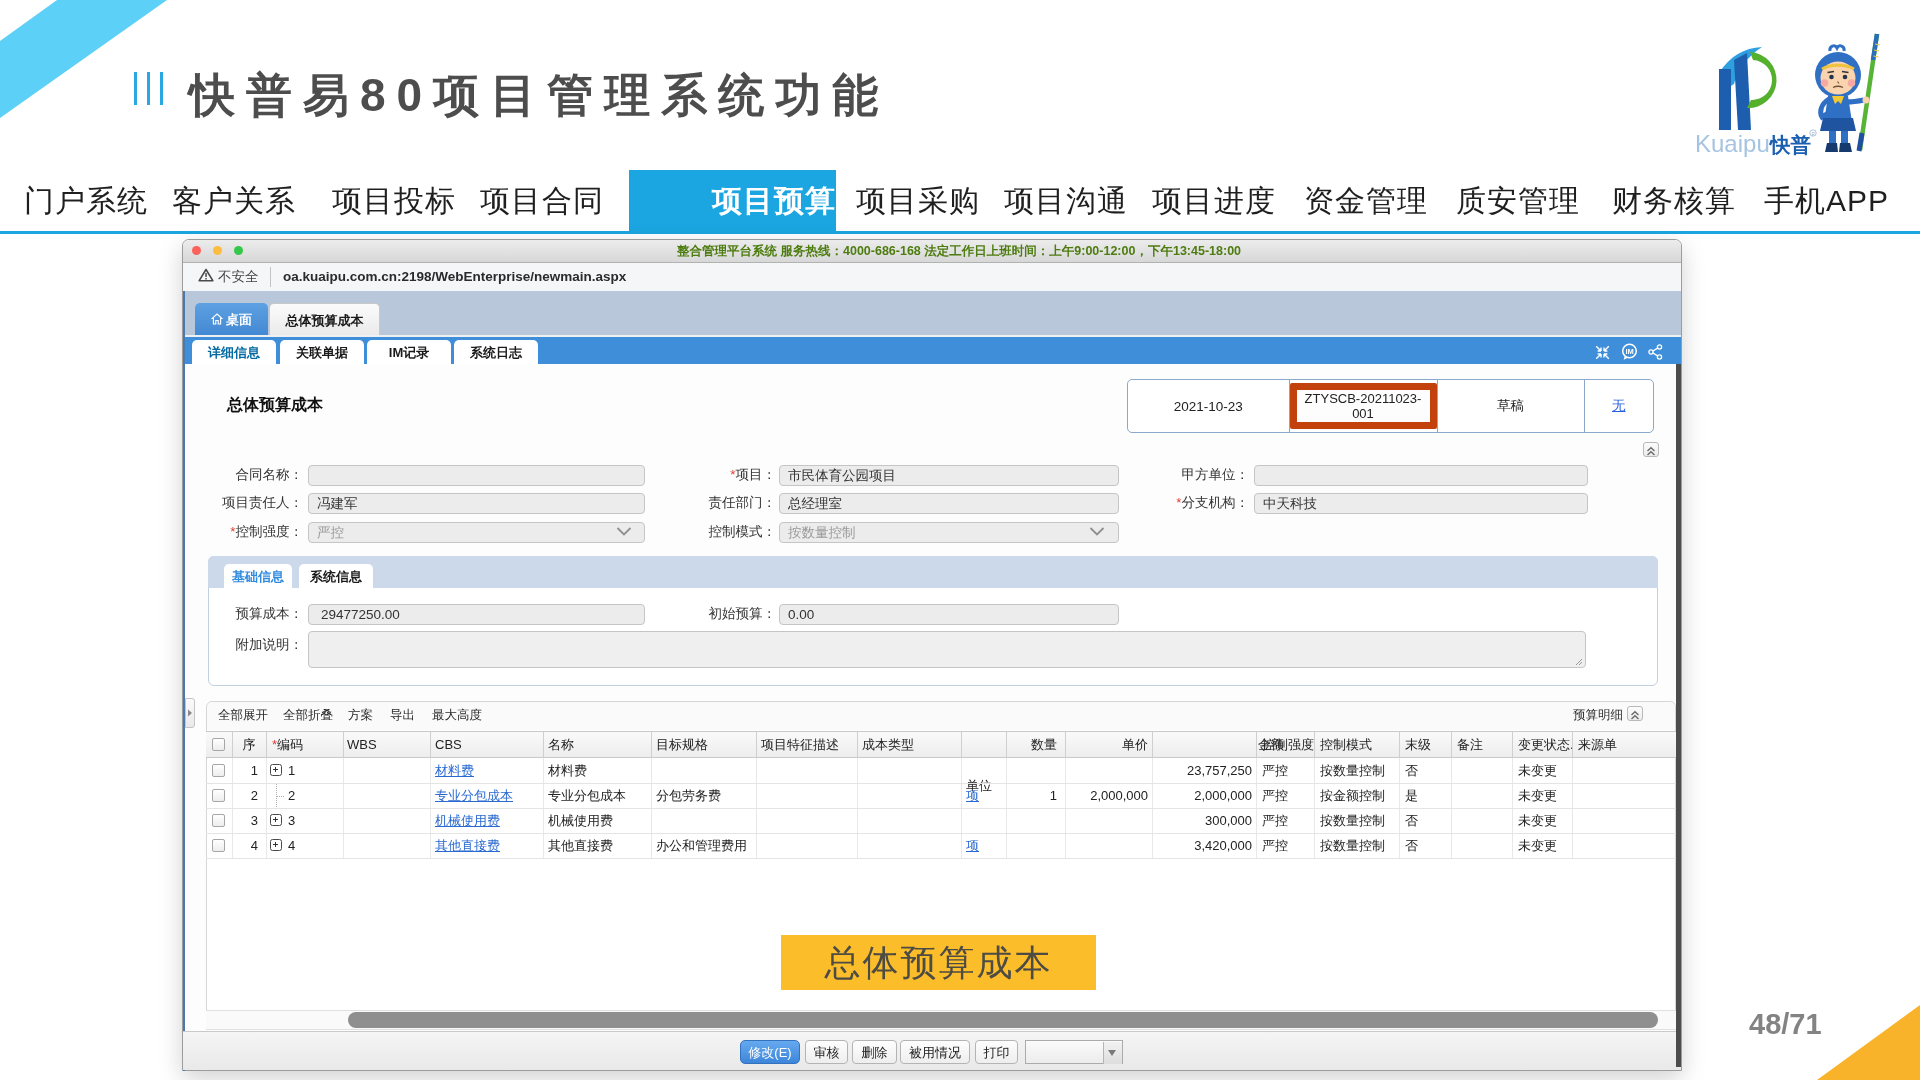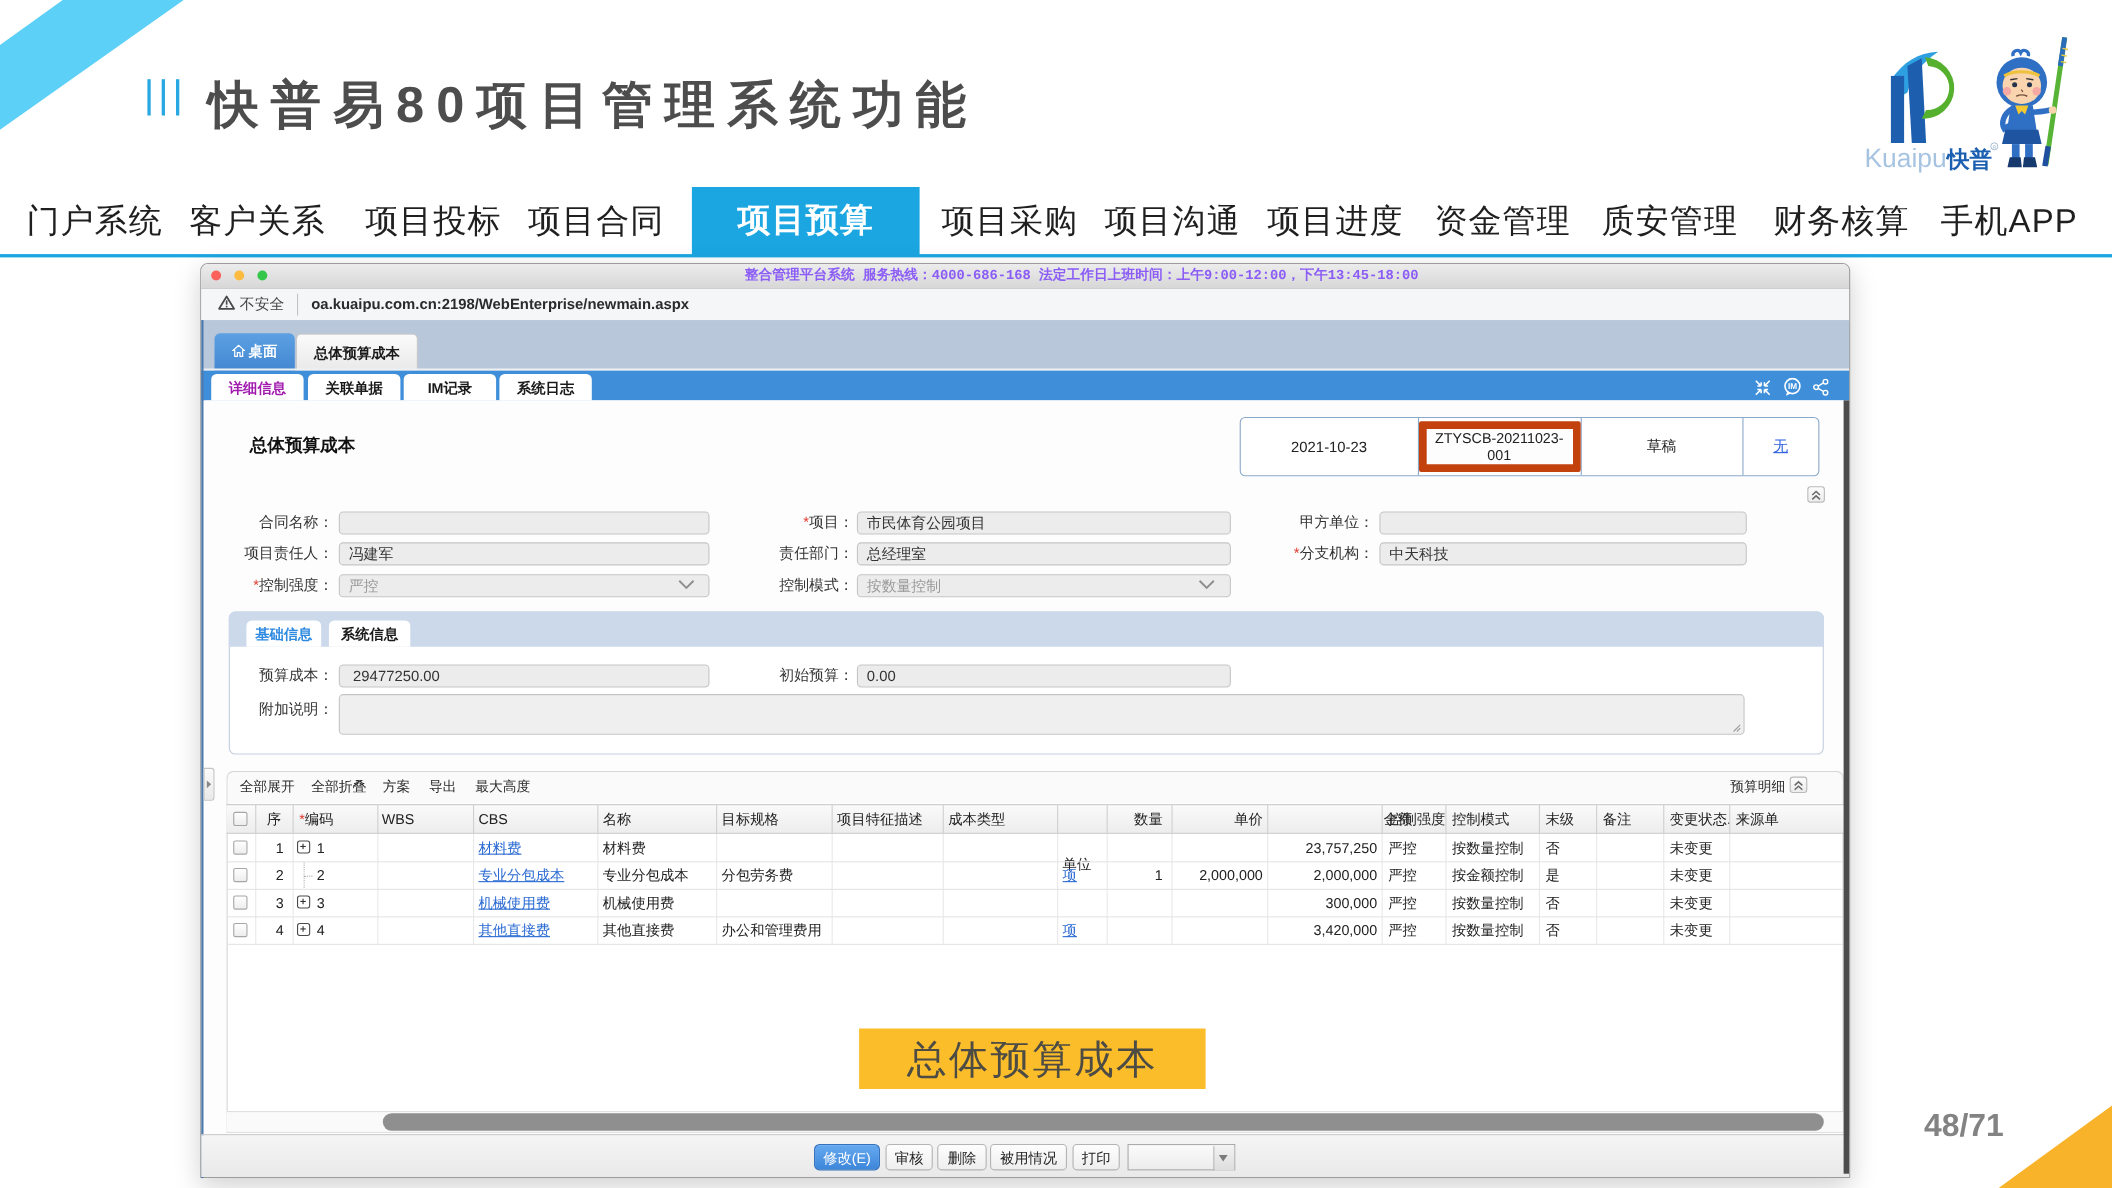--- a/index.html
+++ b/index.html
@@ -50,36 +50,36 @@
 <div class="abs nv" style="left:480px;">项目合同</div>
 <div class="abs nv" style="left:856px;">项目采购</div>
 <div class="abs nv" style="left:1004px;">项目沟通</div>
 <div class="abs nv" style="left:1152px;">项目进度</div>
 <div class="abs nv" style="left:1304px;">资金管理</div>
 <div class="abs nv" style="left:1456px;">质安管理</div>
 <div class="abs nv" style="left:1612px;">财务核算</div>
 <div class="abs nv" style="left:1764px;">手机APP</div>
 <div class="abs" style="left:629px;top:170px;width:207px;height:62px;background:#1ba6e1;"></div>
 <div class="abs" style="left:629px;top:170px;width:207px;height:62px;font-size:30px;font-weight:bold;
-     color:#fff;text-align:center;line-height:62px;letter-spacing:1px;">项目预算</div>
+     color:#fff;text-align:right;line-height:62px;letter-spacing:1px;">项目预算</div>
 <div class="abs" style="left:0;top:231px;width:1920px;height:3px;background:#1ba6e1;"></div>
 
 <div class="abs" style="left:1749px;top:1008px;font-size:29px;font-weight:bold;color:#838383;">48/71</div>
 
 <div class="abs" id="win" style="left:182px;top:239px;width:1500px;height:832px;background:#fff;
      border:1px solid #9c9c9c;border-radius:7px 7px 0 0;box-sizing:border-box;box-shadow:0 8px 24px rgba(0,0,0,.18);">
 </div>
 
 <div class="abs" style="left:183px;top:240px;width:1498px;height:22px;border-radius:6px 6px 0 0;
      background:linear-gradient(#ececec,#d7d7d7);border-bottom:1px solid #b2b2b2;"></div>
 <div class="abs" style="left:192px;top:246px;width:9px;height:9px;border-radius:50%;background:#fc615c;"></div>
 <div class="abs" style="left:213px;top:246px;width:9px;height:9px;border-radius:50%;background:#fdbc40;"></div>
 <div class="abs" style="left:234px;top:246px;width:9px;height:9px;border-radius:50%;background:#34c749;"></div>
-<div class="abs" style="left:677px;top:240px;width:540px;height:22px;font-size:12.5px;color:#8b5cf6;
-     line-height:23px;white-space:nowrap;font-family:Liberation Mono, monospace;"><b>整合管理平台系统 服务热线：4000-686-168 法定工作日上班时间：上午9:00-12:00，下午13:45-18:00</b></div>
+<div class="abs" style="left:677px;top:240px;width:540px;height:22px;font-size:12.5px;color:#4d7c0f;
+     line-height:23px;white-space:nowrap;"><b>整合管理平台系统 服务热线：4000-686-168 法定工作日上班时间：上午9:00-12:00，下午13:45-18:00</b></div>
 
 <div class="abs" style="left:183px;top:263px;width:1498px;height:28px;background:#f5f6f7;border-bottom:1px solid #dcdcdc;"></div>
 <svg class="abs" style="left:198px;top:268px;" width="16" height="14" viewBox="0 0 16 14">
 <path d="M8 1.5 L14.8 12.7 L1.2 12.7 Z" fill="none" stroke="#4a4a4a" stroke-width="1.6" stroke-linejoin="round"></path>
 <rect x="7.3" y="5" width="1.5" height="4" fill="#4a4a4a"></rect>
     <rect x="7.3" y="10" width="1.5" height="1.5" fill="#4a4a4a"></rect>
   </svg>
 <div class="abs" style="left:218px;top:263px;font-size:13.5px;color:#454545;line-height:28px;">不安全</div>
 <div class="abs" style="left:270px;top:267px;width:1px;height:20px;background:#c3c3c3;"></div>
 <div class="abs" style="left:283px;top:263px;font-size:13.5px;color:#2b2b2b;line-height:28px;font-weight:bold;">oa.kuaipu.com.cn<span style="font-weight:bold;color:#2b2b2b;">:2198/WebEnterprise/newmain.aspx</span></div>
@@ -90,21 +90,21 @@
   <svg width="12" height="12" viewBox="0 0 12 12" style="vertical-align:-1px;margin-right:3px;">
       <path d="M6 1 L11 5.5 L9.6 5.5 L9.6 11 L7.2 11 L7.2 7.5 L4.8 7.5 L4.8 11 L2.4 11 L2.4 5.5 L1 5.5 Z" fill="none" stroke="#fff" stroke-width="1.1"></path>
     </svg>桌面</div>
 <div class="abs" style="left:269px;top:303px;width:111px;height:34px;background:linear-gradient(#fbfbfb,#e9e9e9);
      border:1px solid #c9c9c9;border-bottom:none;border-radius:5px 5px 0 0;color:#1a1a1a;font-size:13px;
      font-weight:bold;text-align:center;line-height:34px;box-sizing:border-box;">总体预算成本</div>
 
 <div class="abs" style="left:183px;top:335px;width:1498px;height:2px;background:#eef0f2;"></div>
 
 <div class="abs" style="left:183px;top:337px;width:1498px;height:27px;background:#3e8eda;"></div>
-<div class="abs wtab" style="left:192px;top:340px;width:84px;color:#a21caf;">详细信息</div>
+<div class="abs wtab" style="left:192px;top:340px;width:84px;color:#0369a1;">详细信息</div>
 <div class="abs wtab" style="left:280px;top:340px;width:84px;color:#1a1a1a;">关联单据</div>
 <div class="abs wtab" style="left:367px;top:340px;width:84px;color:#1a1a1a;">IM记录</div>
 <div class="abs wtab" style="left:454px;top:340px;width:84px;color:#1a1a1a;">系统日志</div>
 <div class="abs" style="left:1595px;top:345px;">
 <svg width="15" height="15" viewBox="0 0 15 15">
       <g stroke="#fff" stroke-width="1.4" fill="none">
 <path d="M1.2 1.2 L6 6 M6 6 L6 2.6 M6 6 L2.6 6"></path>
 <path d="M13.8 1.2 L9 6 M9 6 L9 2.6 M9 6 L12.4 6"></path>
 <path d="M1.2 13.8 L6 9 M6 9 L2.6 9 M6 9 L6 12.4"></path>
 <path d="M13.8 13.8 L9 9 M9 9 L12.4 9 M9 9 L9 12.4"></path>

